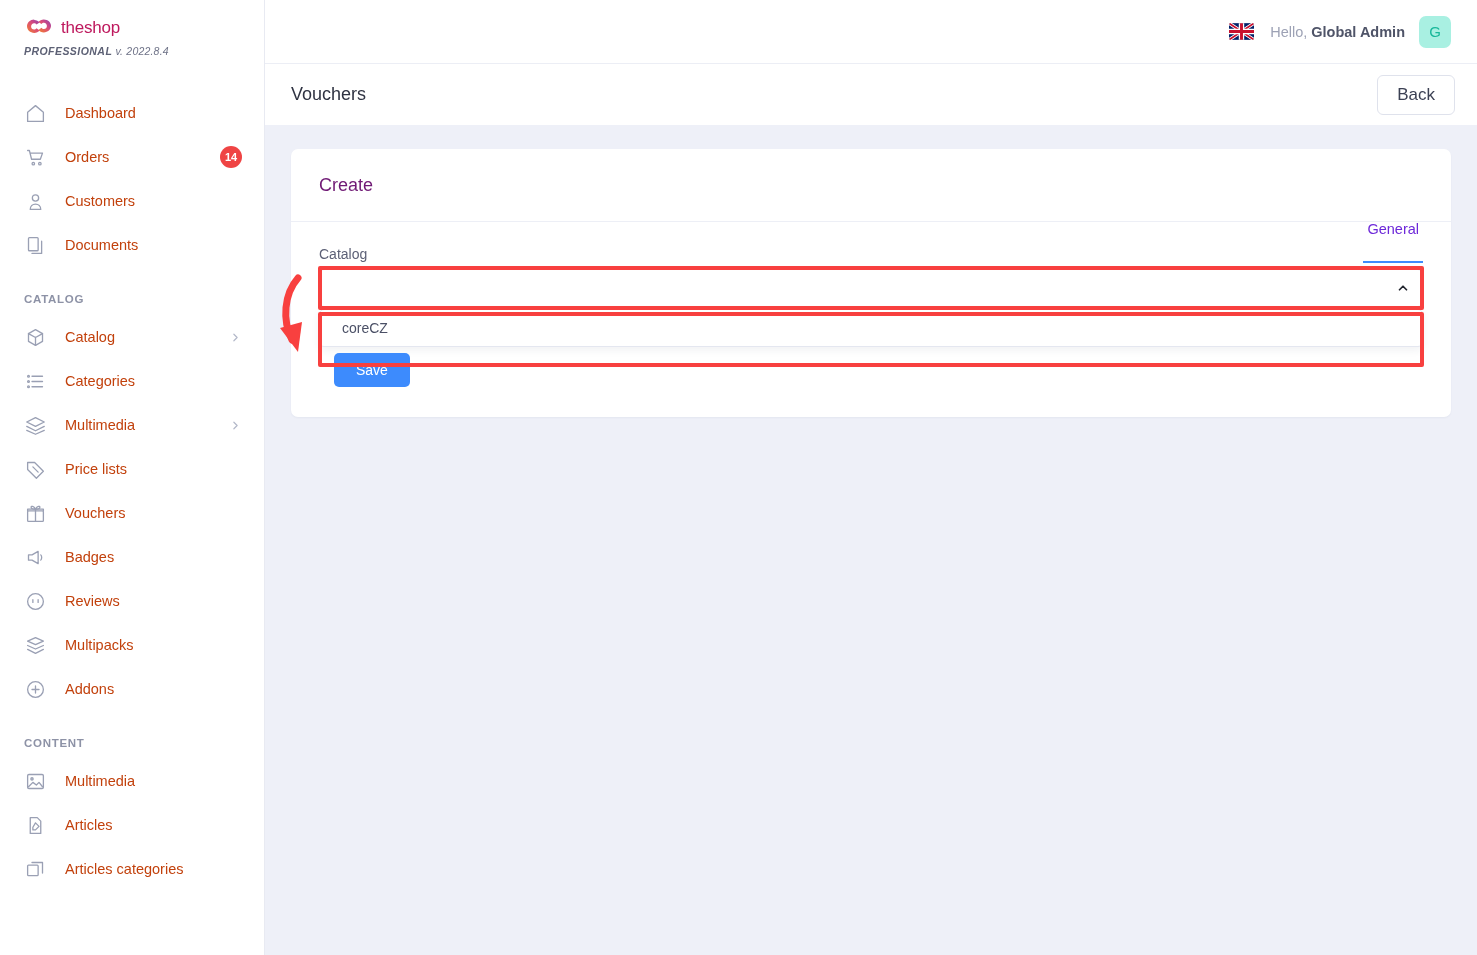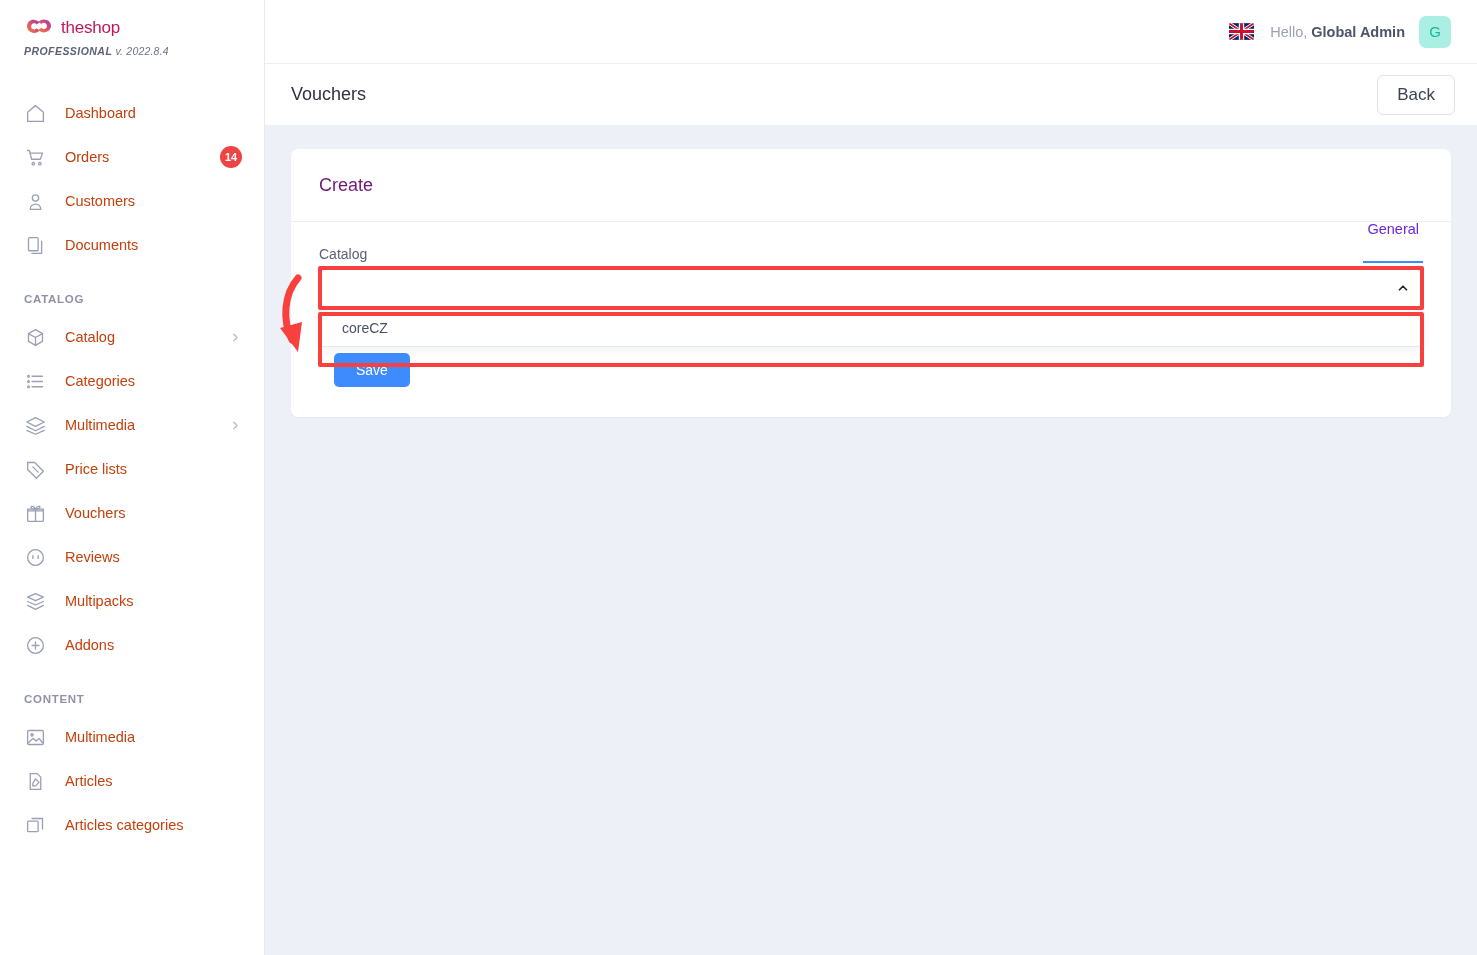--- a/index.html
+++ b/index.html
@@ -256,20 +256,29 @@
               <rect x="3" y="9" width="18" height="12" rx="1"></rect>
               <path d="M3 9V7h18v2M12 7v14"></path>
               <path d="M12 7C10 7 7 6.5 7 4.8S10 3.5 12 7zM12 7c2 0 5-.5 5-2.2S14 3.5 12 7z"></path>
             </svg>
           </span>
           <span class="nav-label">Vouchers</span>
         </div>
         <div class="nav-item">
           <span class="nav-icon">
             <svg width="21" height="21" viewBox="0 0 24 24" fill="none" stroke="currentColor" stroke-width="1.5" stroke-linecap="round" stroke-linejoin="round">
+              <path d="M4 9v6h4l7 4V5L8 9z"></path>
+              <path d="M18 9c1.4 1.2 1.4 4.8 0 6"></path>
+            </svg>
+          </span>
+          <span class="nav-label">Badges</span>
+        </div>
+        <div class="nav-item">
+          <span class="nav-icon">
+            <svg width="21" height="21" viewBox="0 0 24 24" fill="none" stroke="currentColor" stroke-width="1.5" stroke-linecap="round" stroke-linejoin="round">
               <circle cx="12" cy="12" r="9"></circle>
               <path d="M9 10v3M15 10v3"></path>
             </svg>
           </span>
           <span class="nav-label">Reviews</span>
         </div>
         <div class="nav-item">
           <span class="nav-icon">
             <svg width="21" height="21" viewBox="0 0 24 24" fill="none" stroke="currentColor" stroke-width="1.5" stroke-linecap="round" stroke-linejoin="round">
               <path d="M12 3 3 7l9 4 9-4z"></path>

